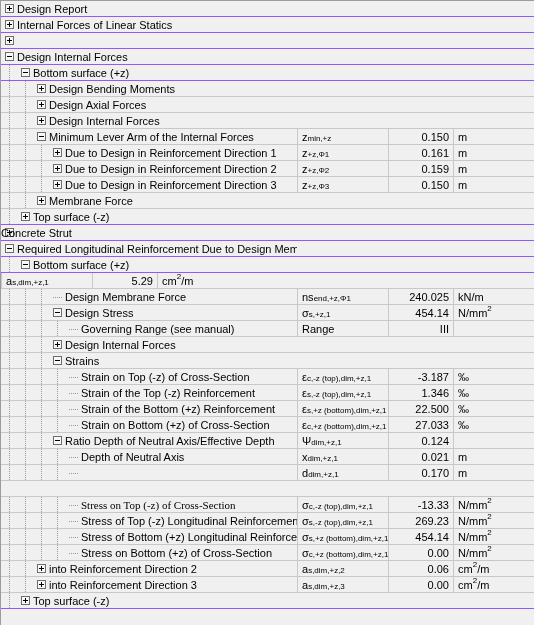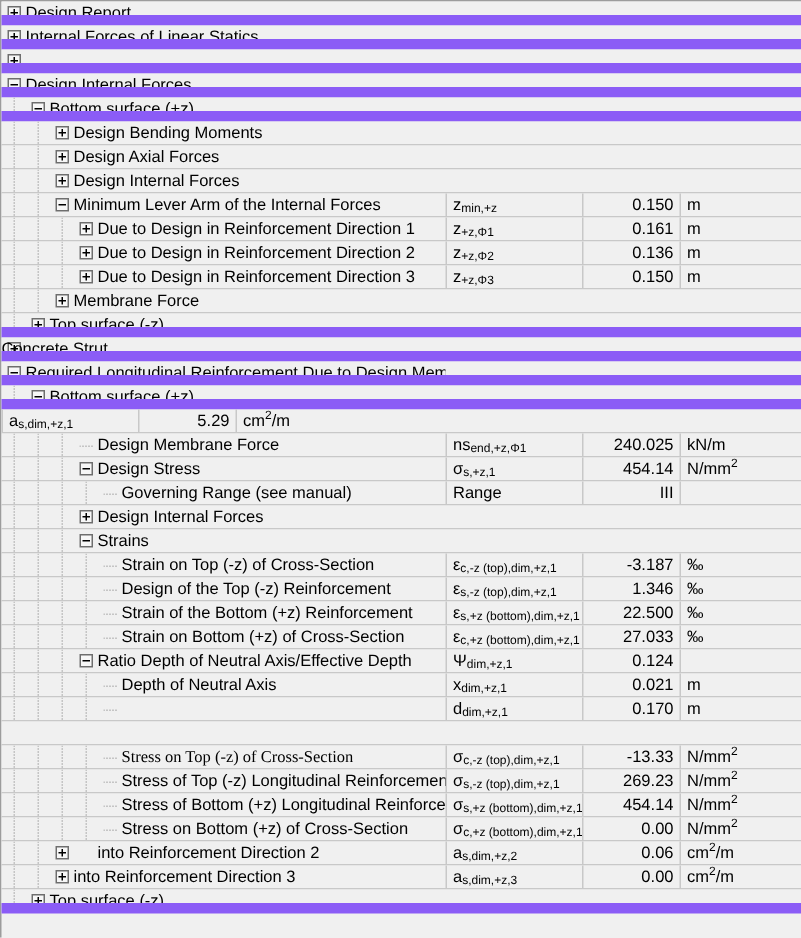--- a/index.html
+++ b/index.html
@@ -21,21 +21,21 @@
   }
   .row{
     height:16px;
     box-sizing:border-box;
     border-bottom:1px solid #c8c8c8;
     display:flex;
     align-items:stretch;
     position:relative;
     background:#f0f0f0;
   }
-  .row.sec{border-bottom:7px solid #8b5cf6;text-align:center;}
+  .row.sec{border-bottom:1px solid #8b5cf6;text-align:center;}
   .c-label{
     flex:0 0 296px;
     width:296px;
     box-sizing:border-box;
     display:flex;
     align-items:center;
     position:relative;
     overflow:hidden;
     white-space:nowrap;
   }
@@ -230,21 +230,21 @@
       <div class="c-label">
         <div class="guides">
           <div class="vline" style="left: 8px;"></div>
           <div class="vline" style="left: 24px;"></div>
           <div class="vline" style="left: 40px;"></div>
         </div>
         <div class="exp plus" style="left: 52px;"></div>
         <span class="lbl" style="left: 64px;">Due to Design in Reinforcement Direction 2</span>
       </div>
       <div class="c-sym">z<sub>+z,Φ2</sub></div>
-      <div class="c-val">0.136</div>
+      <div class="c-val">0.159</div>
       <div class="c-unit">m</div>
     </div>
     <div class="row">
       <div class="c-label">
         <div class="guides">
           <div class="vline" style="left: 8px;"></div>
           <div class="vline" style="left: 24px;"></div>
           <div class="vline" style="left: 40px;"></div>
         </div>
         <div class="exp plus" style="left: 52px;"></div>
@@ -404,21 +404,21 @@
     </div>
     <div class="row">
       <div class="c-label">
         <div class="guides">
           <div class="vline" style="left: 8px;"></div>
           <div class="vline" style="left: 24px;"></div>
           <div class="vline" style="left: 40px;"></div>
           <div class="vline" style="left: 56px;"></div>
         </div>
         <div class="hstub" style="left: 68px;"></div>
-        <span class="lbl" style="left: 80px;">Design of the Top (-z) Reinforcement</span>
+        <span class="lbl" style="left: 80px;">Strain of the Top (-z) Reinforcement</span>
       </div>
       <div class="c-sym">ε<sub>s,-z (top),dim,+z,1</sub></div>
       <div class="c-val">1.346</div>
       <div class="c-unit">‰</div>
     </div>
     <div class="row">
       <div class="c-label">
         <div class="guides">
           <div class="vline" style="left: 8px;"></div>
           <div class="vline" style="left: 24px;"></div>
@@ -556,21 +556,21 @@
       <div class="c-val">0.00</div>
       <div class="c-unit">N/mm<sup>2</sup></div>
     </div>
     <div class="row">
       <div class="c-label">
         <div class="guides">
           <div class="vline" style="left: 8px;"></div>
           <div class="vline" style="left: 24px;"></div>
         </div>
         <div class="exp plus" style="left: 36px;"></div>
-        <span class="lbl" style="left: 64px;">into Reinforcement Direction 2</span>
+        <span class="lbl" style="left: 48px;">into Reinforcement Direction 2</span>
       </div>
       <div class="c-sym">a<sub>s,dim,+z,2</sub></div>
       <div class="c-val">0.06</div>
       <div class="c-unit">cm<sup>2</sup>/m</div>
     </div>
     <div class="row">
       <div class="c-label">
         <div class="guides">
           <div class="vline" style="left: 8px;"></div>
           <div class="vline" style="left: 24px;"></div>

